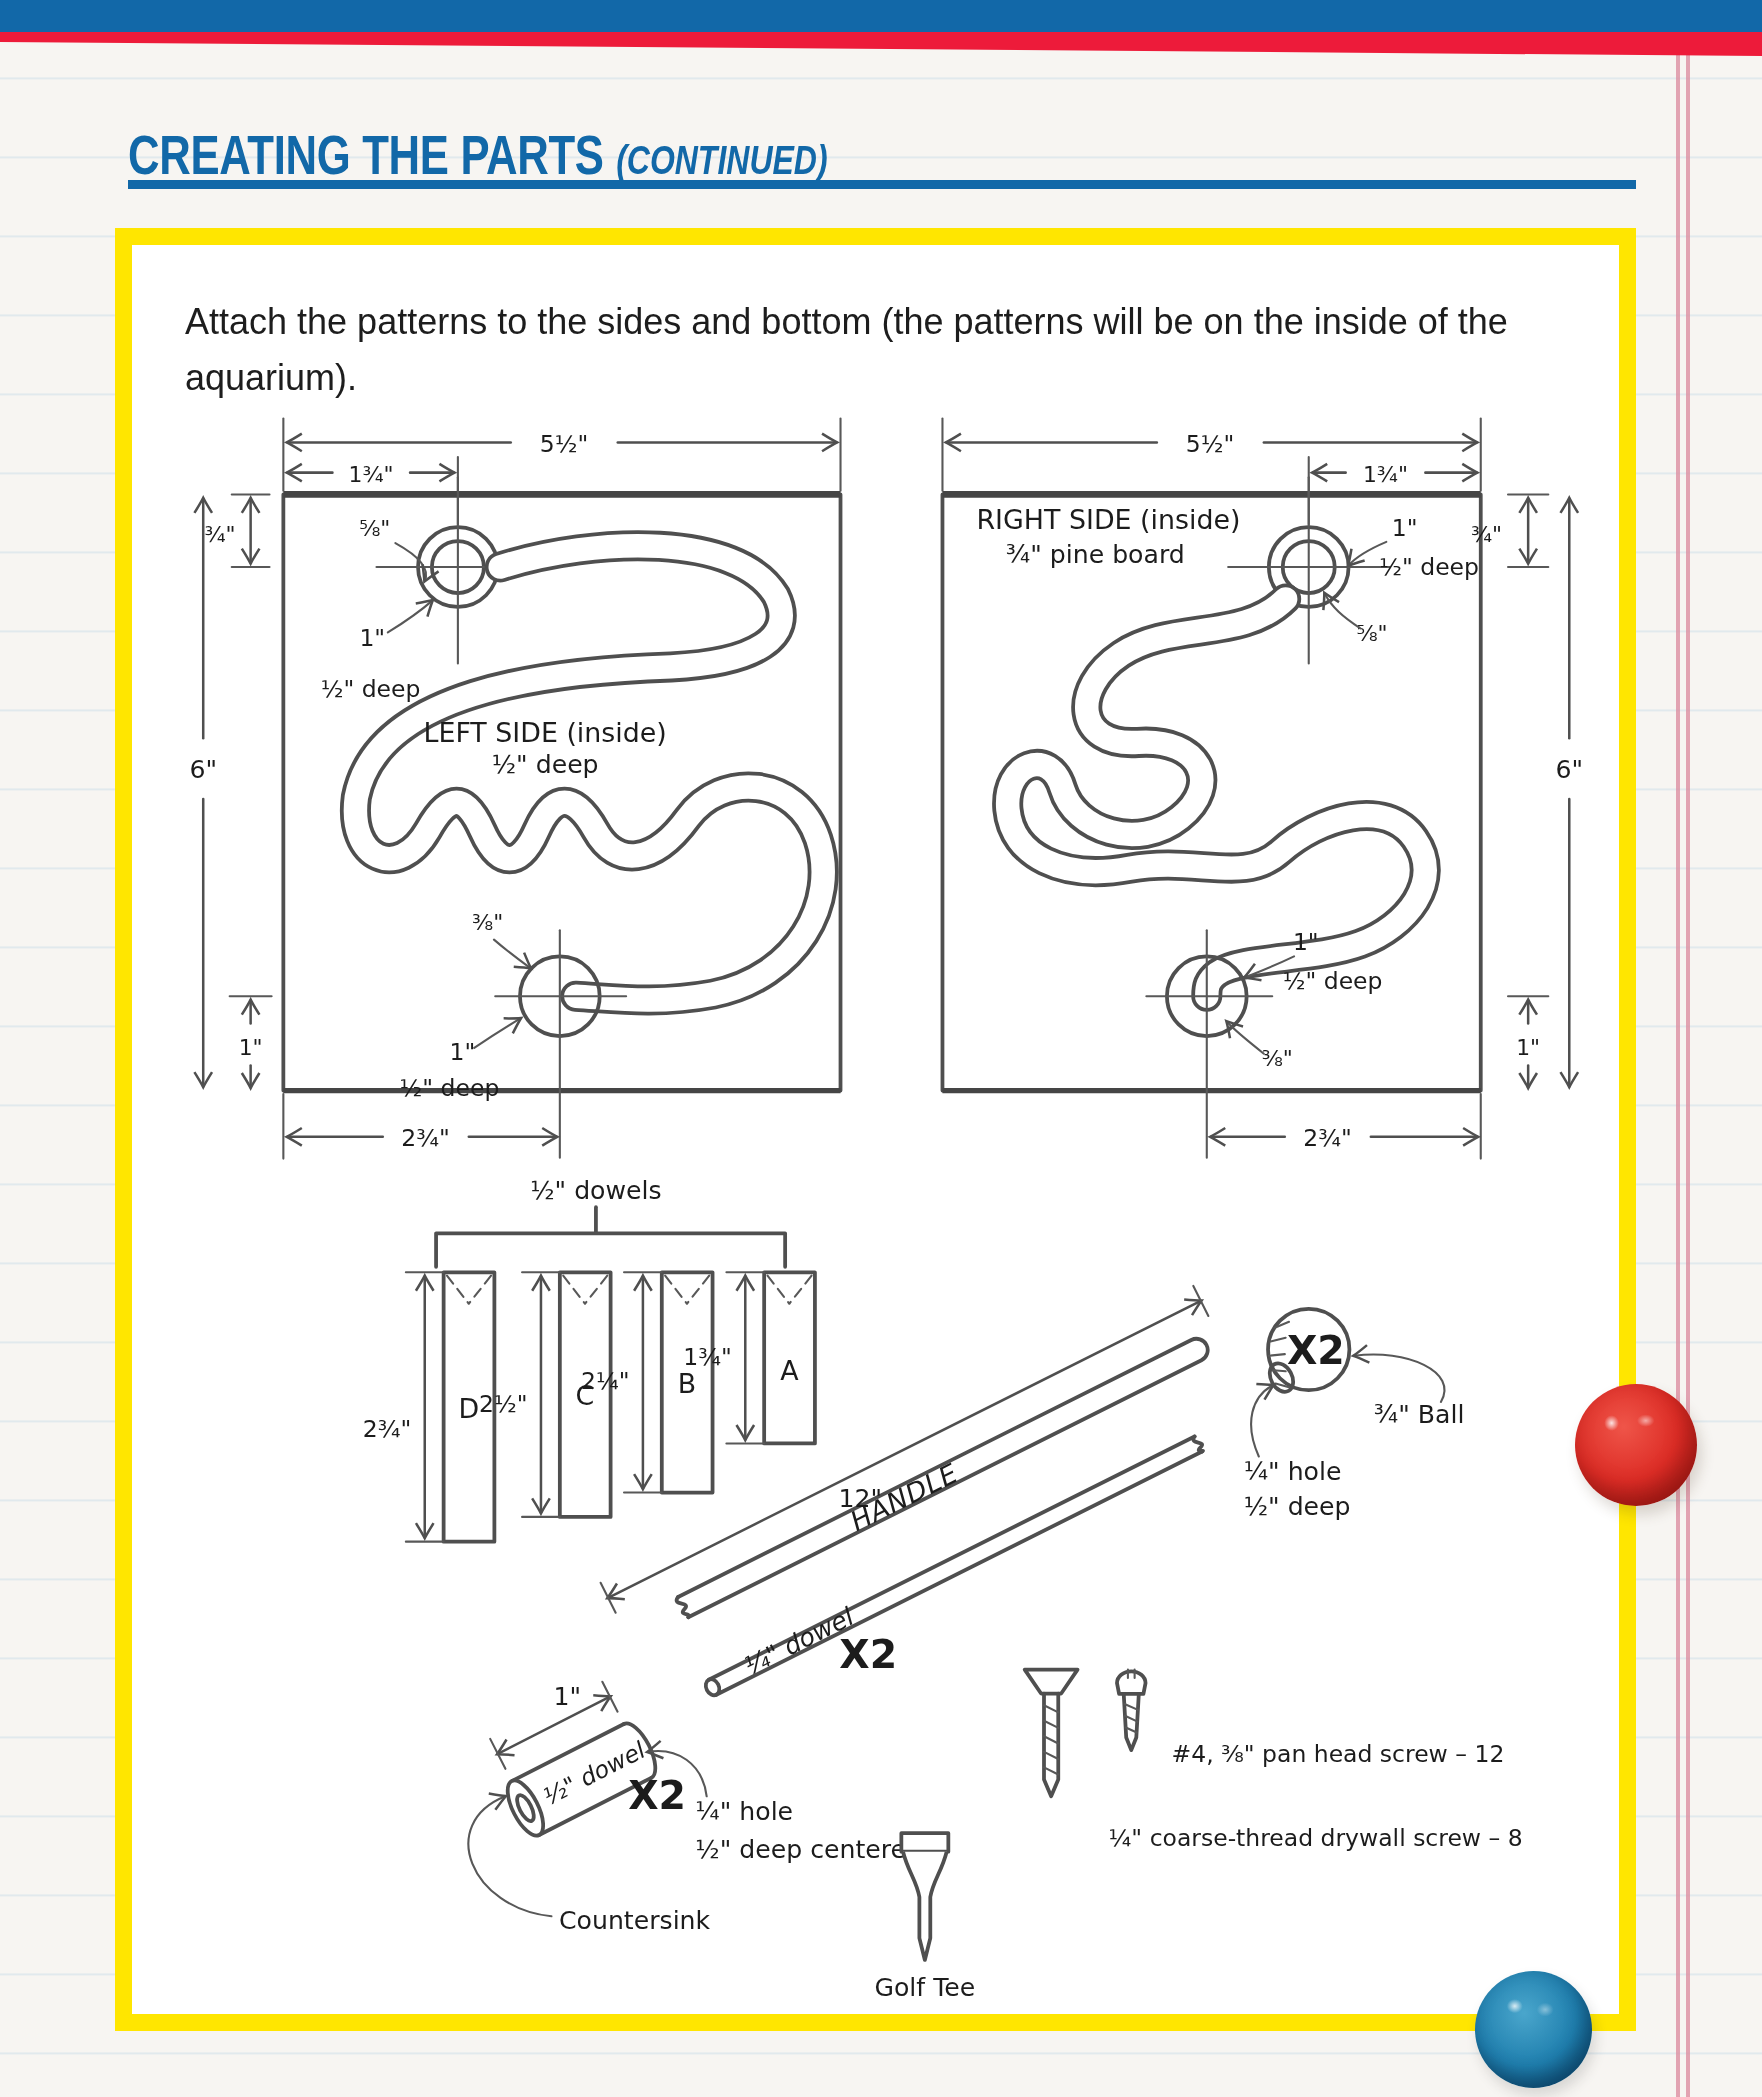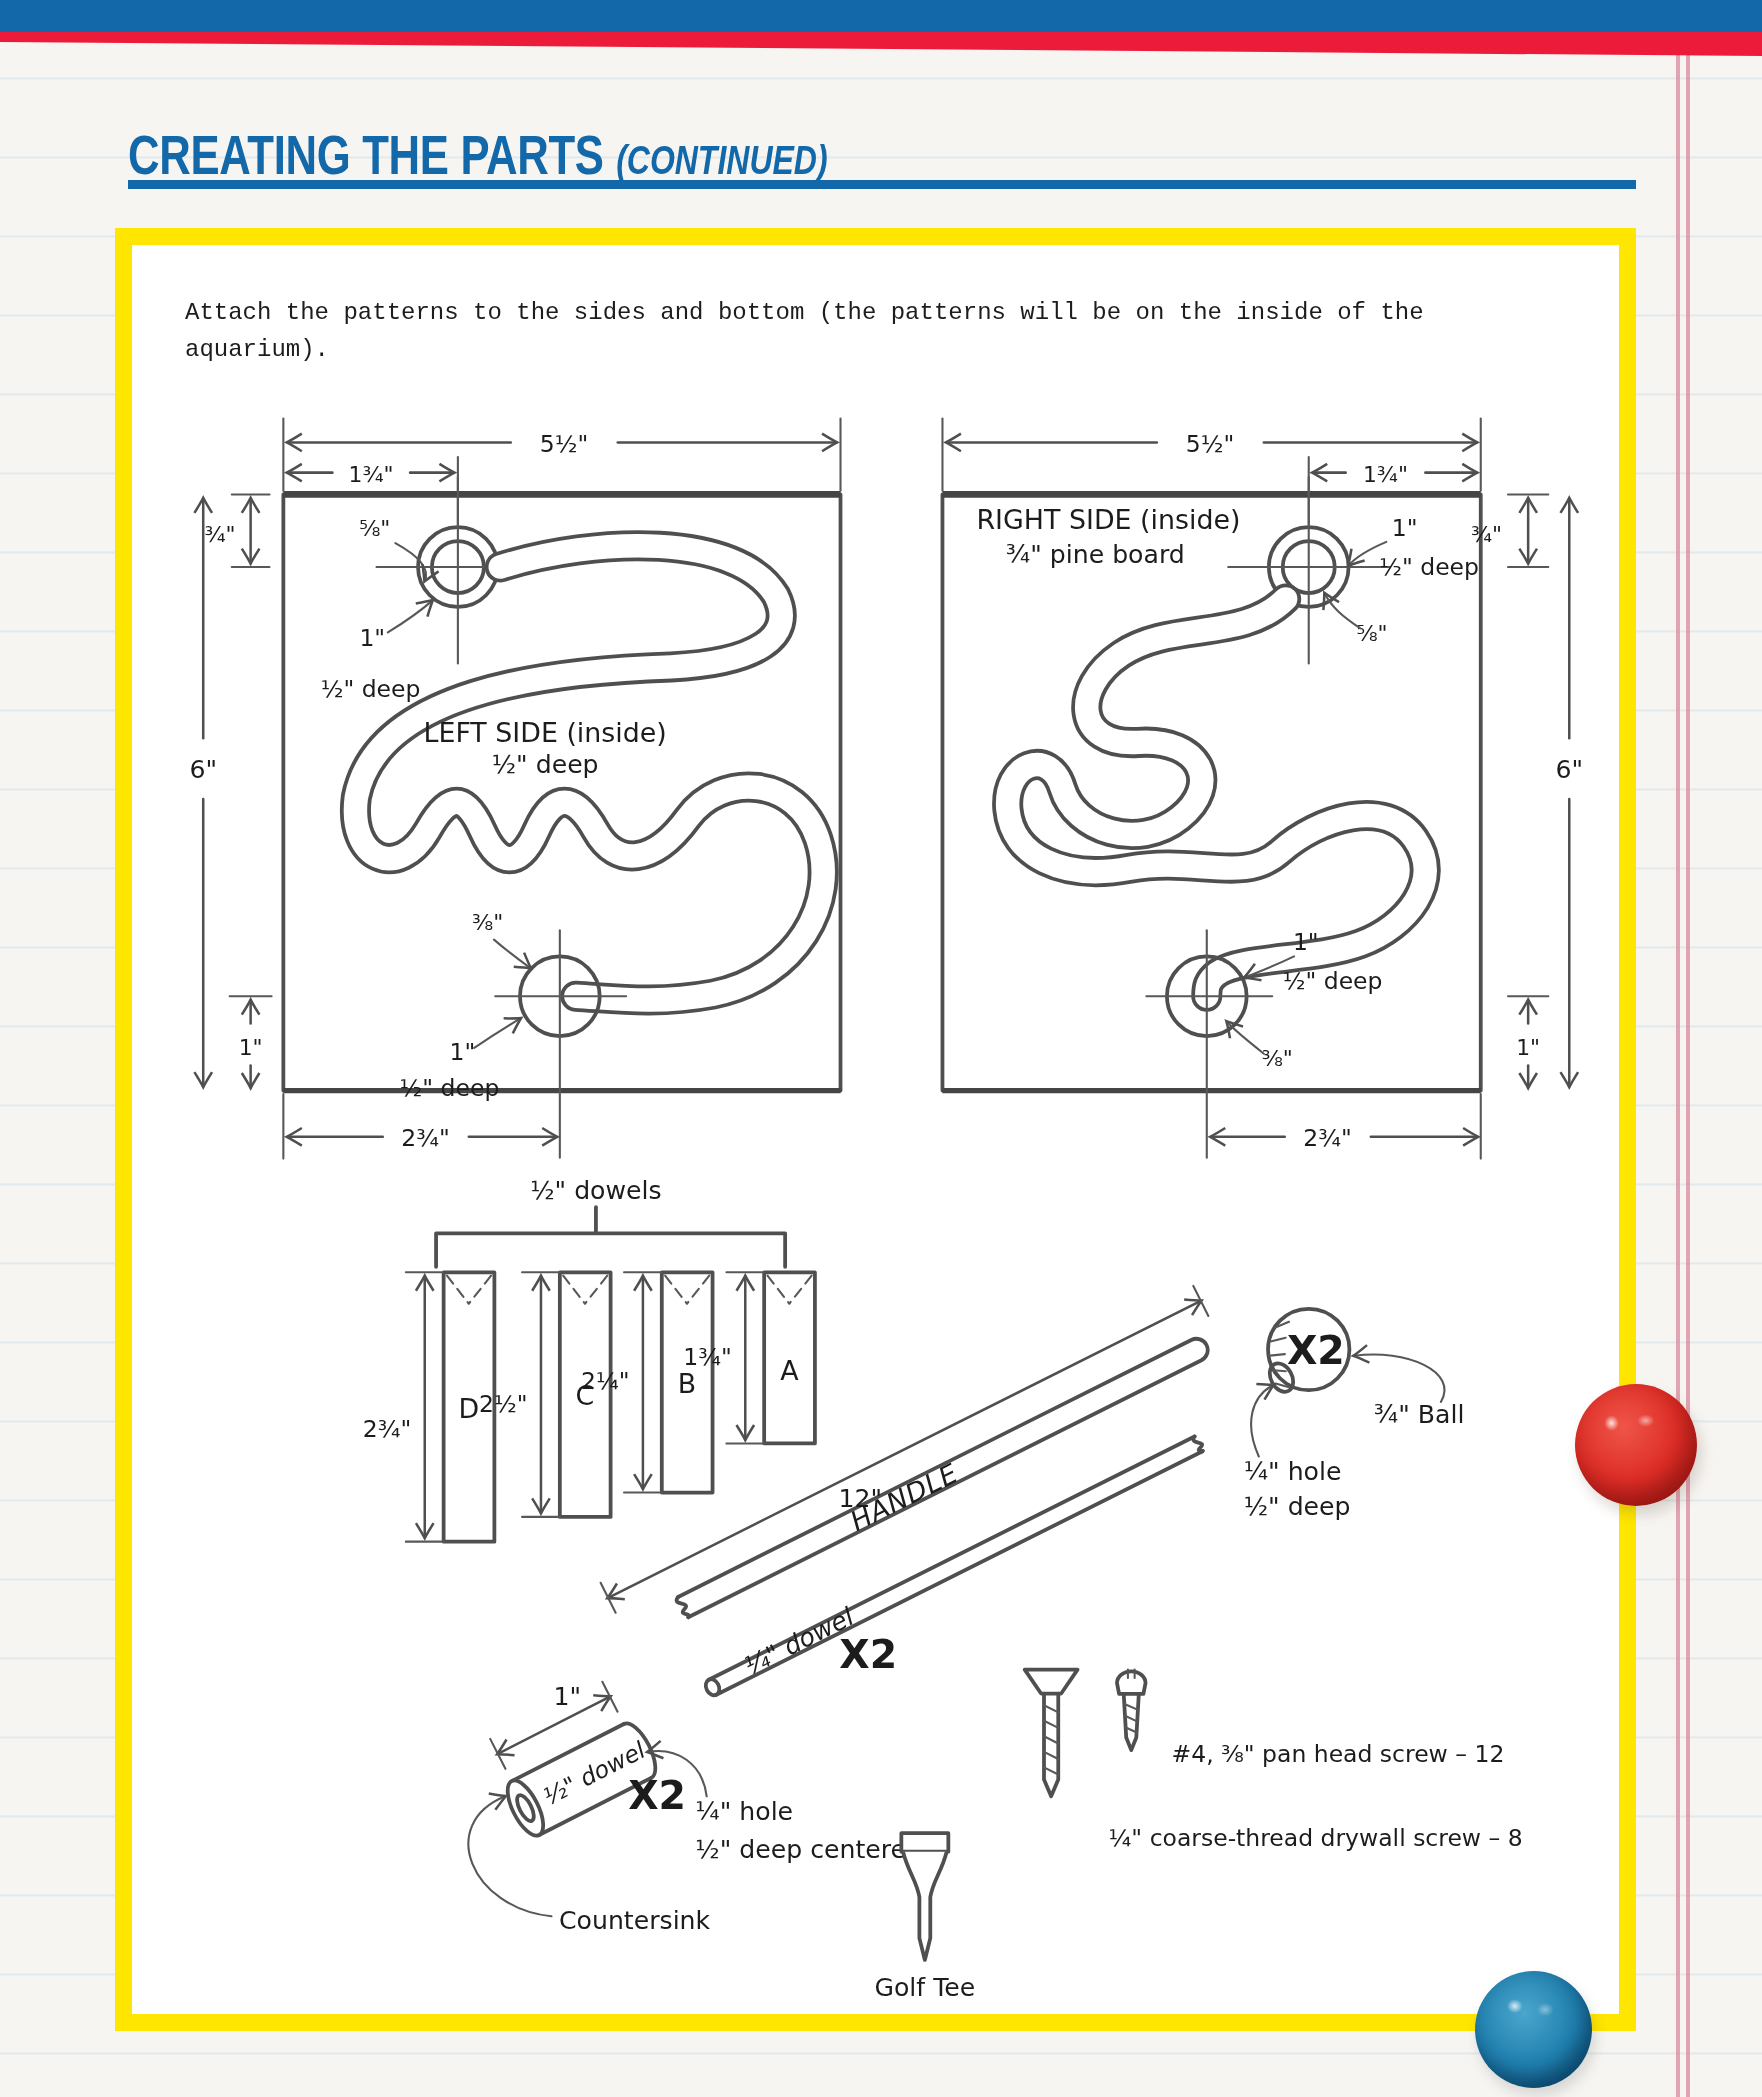--- a/index.html
+++ b/index.html
@@ -19,22 +19,22 @@
   #title-row{left:128px;top:122px;display:flex;align-items:baseline;white-space:nowrap;
     transform:scaleX(.78);transform-origin:left bottom;color:#1268a8;
     font-family:"Liberation Sans","DejaVu Sans",sans-serif;}
   #title-main{font-size:56px;font-weight:bold;letter-spacing:-0.4px;}
   #title-suffix{font-size:41px;font-weight:bold;font-style:italic;margin-left:16px;}
   #title-rule{left:128px;top:180px;width:1508px;height:8.8px;background:#1268a8;}
   
   #frame{left:115px;top:228px;width:1521px;height:1803px;background:#ffffff;
     border:17px solid #ffe600;box-sizing:border-box;}
   
-  #intro{left:185px;top:294px;width:1376px;font-size:24px;line-height:1.56;color:#1d1d1d;
-    font-family:Liberation Mono, monospace;}
+  #intro{left:185px;top:294px;width:1376px;font-size:36px;line-height:1.56;color:#1d1d1d;
+    font-family:Liberation Sans, sans-serif;}
   
   .ball{border-radius:50%;}
   #ball-red{left:1575px;top:1384px;width:122px;height:122px;
     background:radial-gradient(closest-side at 30% 32%,rgba(255,255,255,.85),rgba(255,255,255,0) 20%),
                radial-gradient(closest-side at 58% 30%,rgba(255,255,255,.55),rgba(255,255,255,0) 17%),
                radial-gradient(circle at 40% 35%,#ef5549 0%,#dd2d26 50%,#b71f1b 78%,#8d1512 100%);
     box-shadow:inset -6.7px -11.7px 22px rgba(90,5,0,.35), 4.2px 8.4px 14.3px rgba(70,50,30,.18);}
   #ball-blue{left:1475px;top:1971px;width:117px;height:117px;
     background:radial-gradient(closest-side at 34% 30%,rgba(255,255,255,.8),rgba(255,255,255,0) 20%),
                radial-gradient(closest-side at 60% 33%,rgba(255,255,255,.4),rgba(255,255,255,0) 18%),

